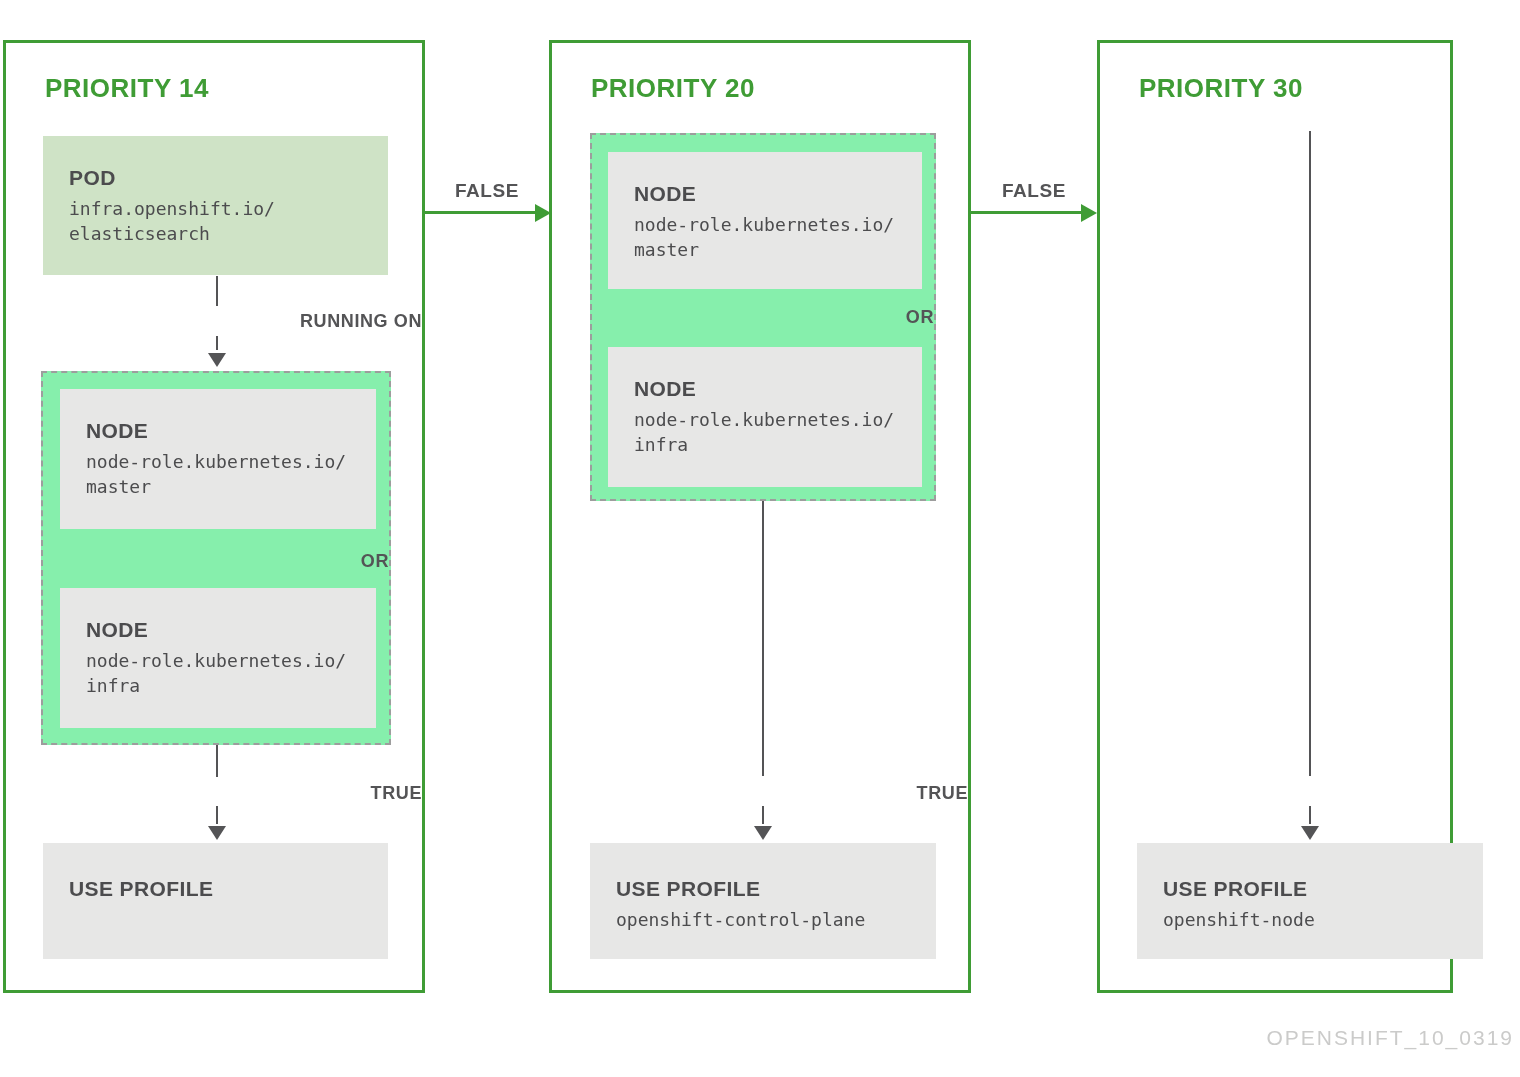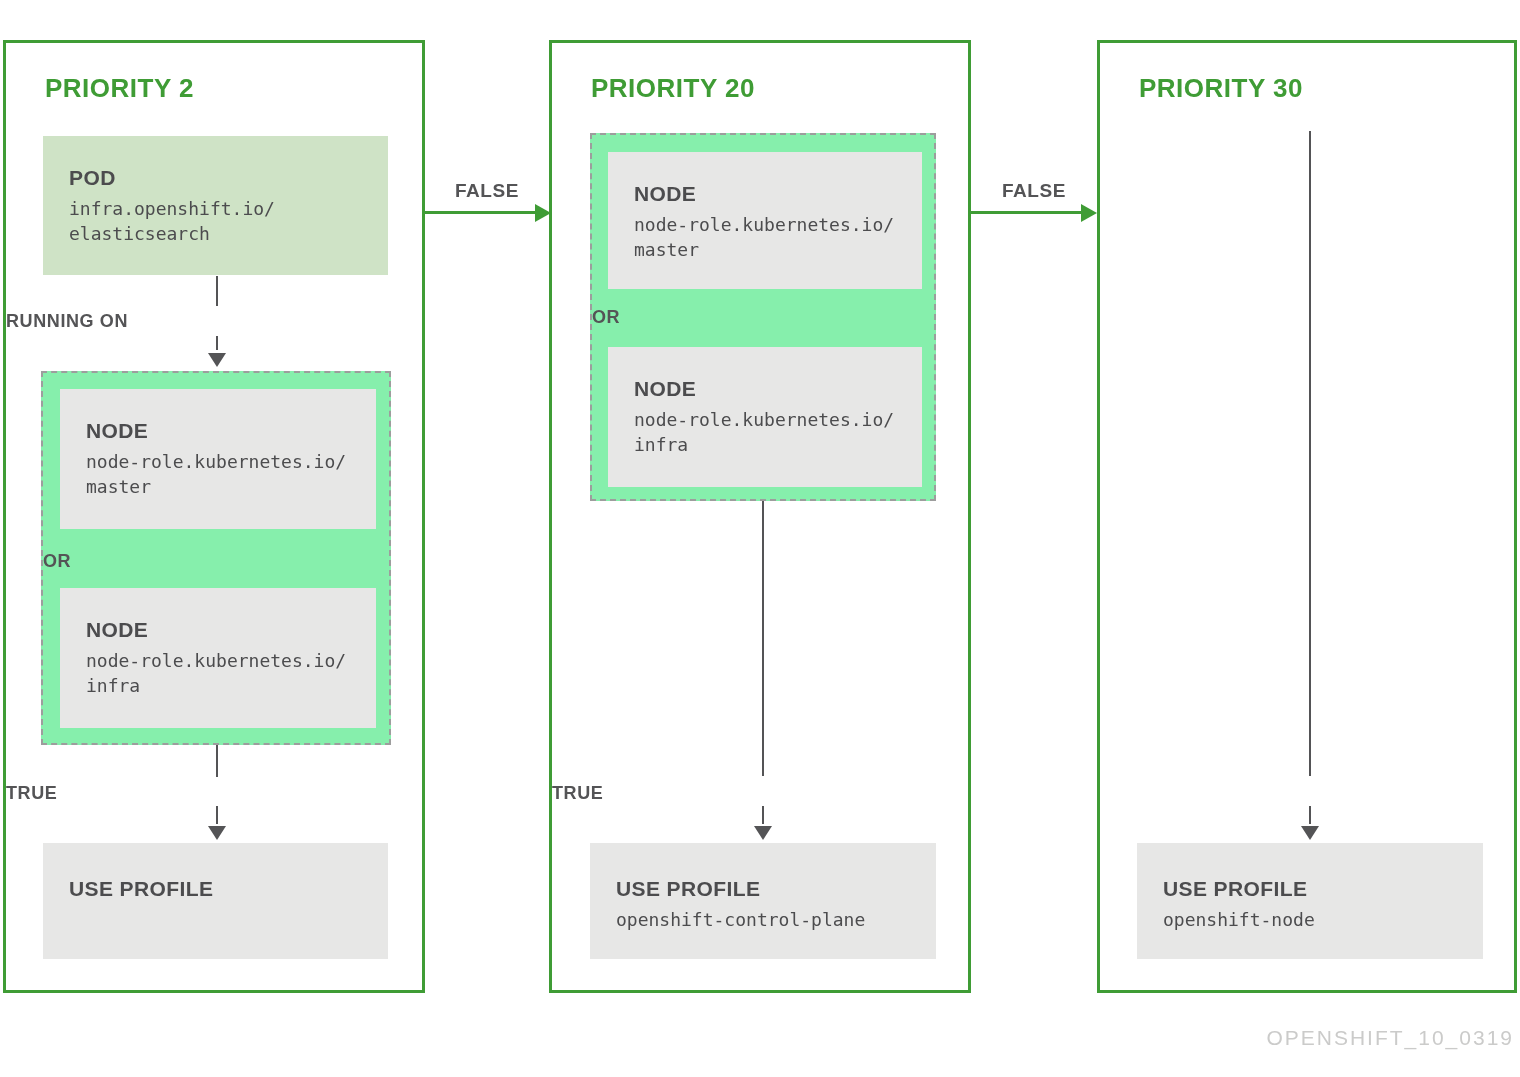--- a/index.html
+++ b/index.html
@@ -31,21 +31,21 @@
   .fill-box.green{background:var(--pod-fill);}
   .box-label{
     font-size:21px;font-weight:bold;color:var(--text-dark);
     letter-spacing:.4px;margin-bottom:7px;
   }
   .box-value{
     font-family:"DejaVu Sans Mono",monospace;font-size:18px;color:var(--text-dark);
     white-space:pre-line;line-height:1.38;
   }
   .center-label{
-    position:absolute;left:0;right:0;text-align:left;
+    position:absolute;left:0;right:0;text-align:right;
     font-size:18px;font-weight:bold;color:var(--line-gray);letter-spacing:.6px;
   }
   .vline{position:absolute;width:2px;background:var(--line-gray);}
   .arrow-down{
     position:absolute;width:0;height:0;
     border-left:9px solid transparent;border-right:9px solid transparent;
     border-top:14px solid var(--line-gray);
   }
   .dashed-box{
     position:absolute;border:2px dashed var(--dash);box-sizing:border-box;background:#86efac;
@@ -64,21 +64,21 @@
     position:absolute;right:6px;top:1026px;
     font-size:21px;color:var(--watermark);letter-spacing:2px;
   }
 </style>
 </head>
 <body>
 
 <div class="canvas">
 
   <div class="panel" style="left:3px;">
-    <div class="panel-title">PRIORITY 2</div>
+    <div class="panel-title">PRIORITY 14</div>
 
     <div class="fill-box green" style="left:37px;top:93px;width:345px;height:139px;">
       <div class="box-label">POD</div>
       <div class="box-value">infra.openshift.io/
 elasticsearch</div>
     </div>
 
     <div class="vline" style="left:210px;top:233px;height:30px;"></div>
     <div class="center-label" style="top:268px;">RUNNING ON</div>
     <div class="vline" style="left:210px;top:293px;height:14px;"></div>
@@ -137,21 +137,21 @@
     <div class="fill-box" style="left:38px;top:800px;width:346px;height:116px;padding-top:34px;">
       <div class="box-label">USE PROFILE</div>
       <div class="box-value">openshift-control-plane</div>
     </div>
   </div>
 
   <div class="false-label" style="left:971px;width:126px;top:180px;">FALSE</div>
   <div class="hline-green" style="left:971px;top:211px;width:112px;"></div>
   <div class="arrow-right" style="left:1081px;top:203.5px;"></div>
 
-  <div class="panel" style="left:1097px;width:420px;">
+  <div class="panel" style="left:1097px;width:356px;">
     <div class="panel-title">PRIORITY 30</div>
 
     <div class="vline" style="left:209px;top:88px;height:645px;"></div>
     <div class="vline" style="left:209px;top:763px;height:18px;"></div>
     <div class="arrow-down" style="left:201px;top:783px;"></div>
 
     <div class="fill-box" style="left:37px;top:800px;width:346px;height:116px;padding-top:34px;">
       <div class="box-label">USE PROFILE</div>
       <div class="box-value">openshift-node</div>
     </div>

